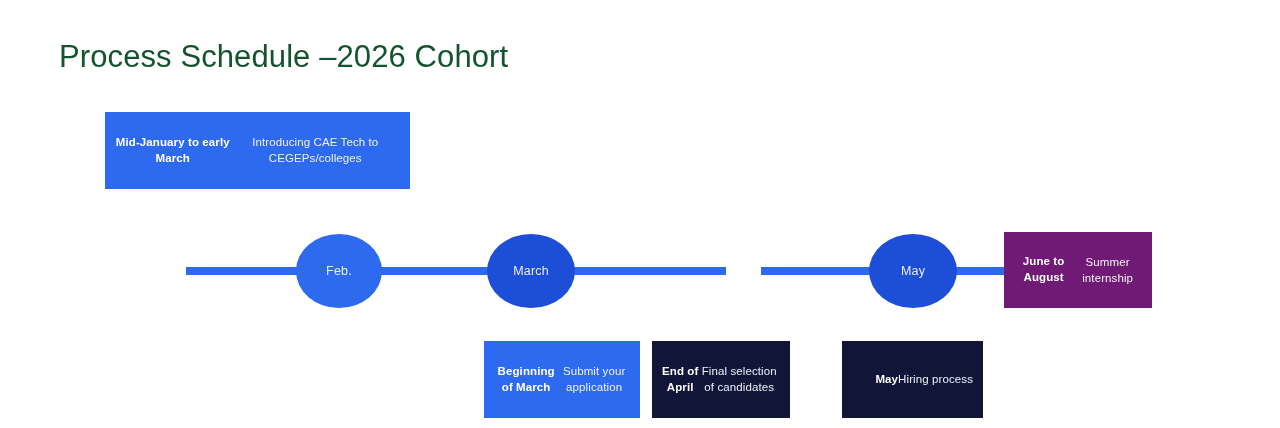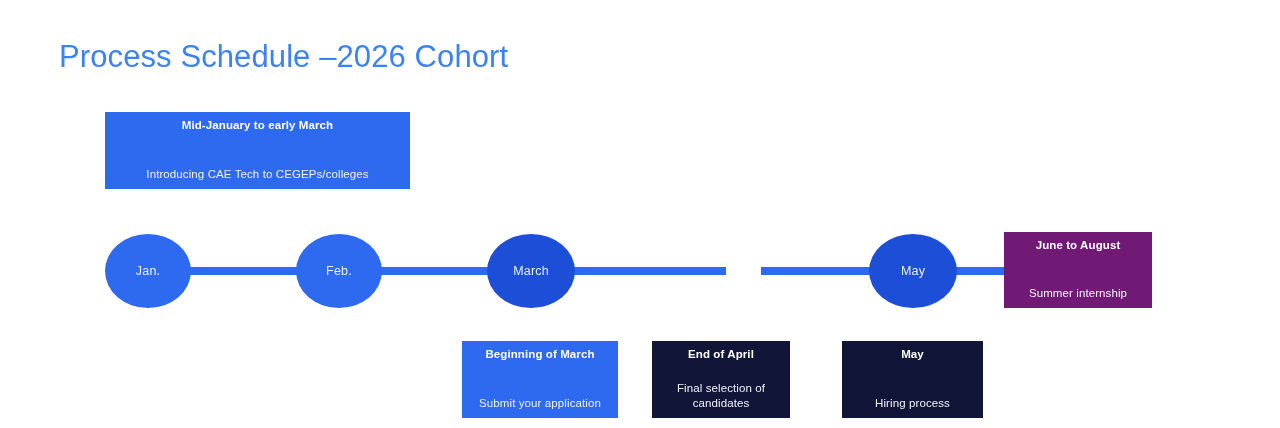--- a/index.html
+++ b/index.html
@@ -16,21 +16,21 @@
     -webkit-font-smoothing: antialiased;
   }
 
   #page-title {
     position: absolute;
     left: 59px;
     top: 18px;
     font-size: 31px;
     font-weight: 400;
     letter-spacing: 0.1px;
-    color: #3b82f6;
+    color: #14532d;
     white-space: nowrap;
   }
 
   
   #timeline {
     position: absolute;
     left: 0;
     top: 0;
     width: 1280px;
     height: 428px;
@@ -55,23 +55,23 @@
     letter-spacing: 0.2px;
     white-space: nowrap;
   }
   .node.blue { background: #2e6af0; }
   .node.navy { background: #1d4ed8; }
 
   
   .card {
     position: absolute;
     display: flex;
-    flex-direction: column;
+    flex-direction: row;
     align-items: center;
-    justify-content: space-between;
+    justify-content: flex-end;
     text-align: center;
     box-sizing: border-box;
     padding: 6px 10px;
   }
   .card.blue { background: #2e6af0; }
   .card.navy { background: #111538; }
   .card.grey { background: #701a75; }
 
   .card-title {
     font-size: 11.5px;
@@ -96,23 +96,20 @@
 <h1 id="page-title">Process Schedule –2026 Cohort</h1>
 
 <div id="timeline">
 
   <div class="track" style="left:186px;  width:158px;"></div>
   <div class="track" style="left:377px;  width:155px;"></div>
   <div class="track" style="left:570px; width:156px;"></div>
   <div class="track" style="left:761px;  width:156px;"></div>
   <div class="track" style="left:952px;  width:60px;"></div>
 
-  <div class="node blue" style="left:105px; top:234px; width:86px; height:74px;">
-    <span>Jan.</span>
-  </div>
 
   <div class="node blue" style="left:296px; top:234px; width:86px; height:74px;">
     <span>Feb.</span>
   </div>
 
   <div class="node navy" style="left:487px; top:234px; width:88px; height:74px;">
     <span>March</span>
   </div>
 
 
@@ -124,21 +121,21 @@
     <div class="card-title">Mid-January to early March</div>
     <div class="card-sub">Introducing CAE Tech to CEGEPs/colleges</div>
   </div>
 
 
   <div class="card grey" style="left:1004px; top:232px; width:148px; height:76px;">
     <div class="card-title">June to August</div>
     <div class="card-sub">Summer internship</div>
   </div>
 
-  <div class="card blue" style="left:462px; top:341px; width:156px; height:77px;">
+  <div class="card blue" style="left:484px; top:341px; width:156px; height:77px;">
     <div class="card-title">Beginning of March</div>
     <div class="card-sub">Submit your application</div>
   </div>
 
   <div class="card navy" style="left:652px; top:341px; width:138px; height:77px;">
     <div class="card-title">End of April</div>
     <div class="card-sub">Final selection of candidates</div>
   </div>
 
   <div class="card navy" style="left:842px; top:341px; width:141px; height:77px;">

